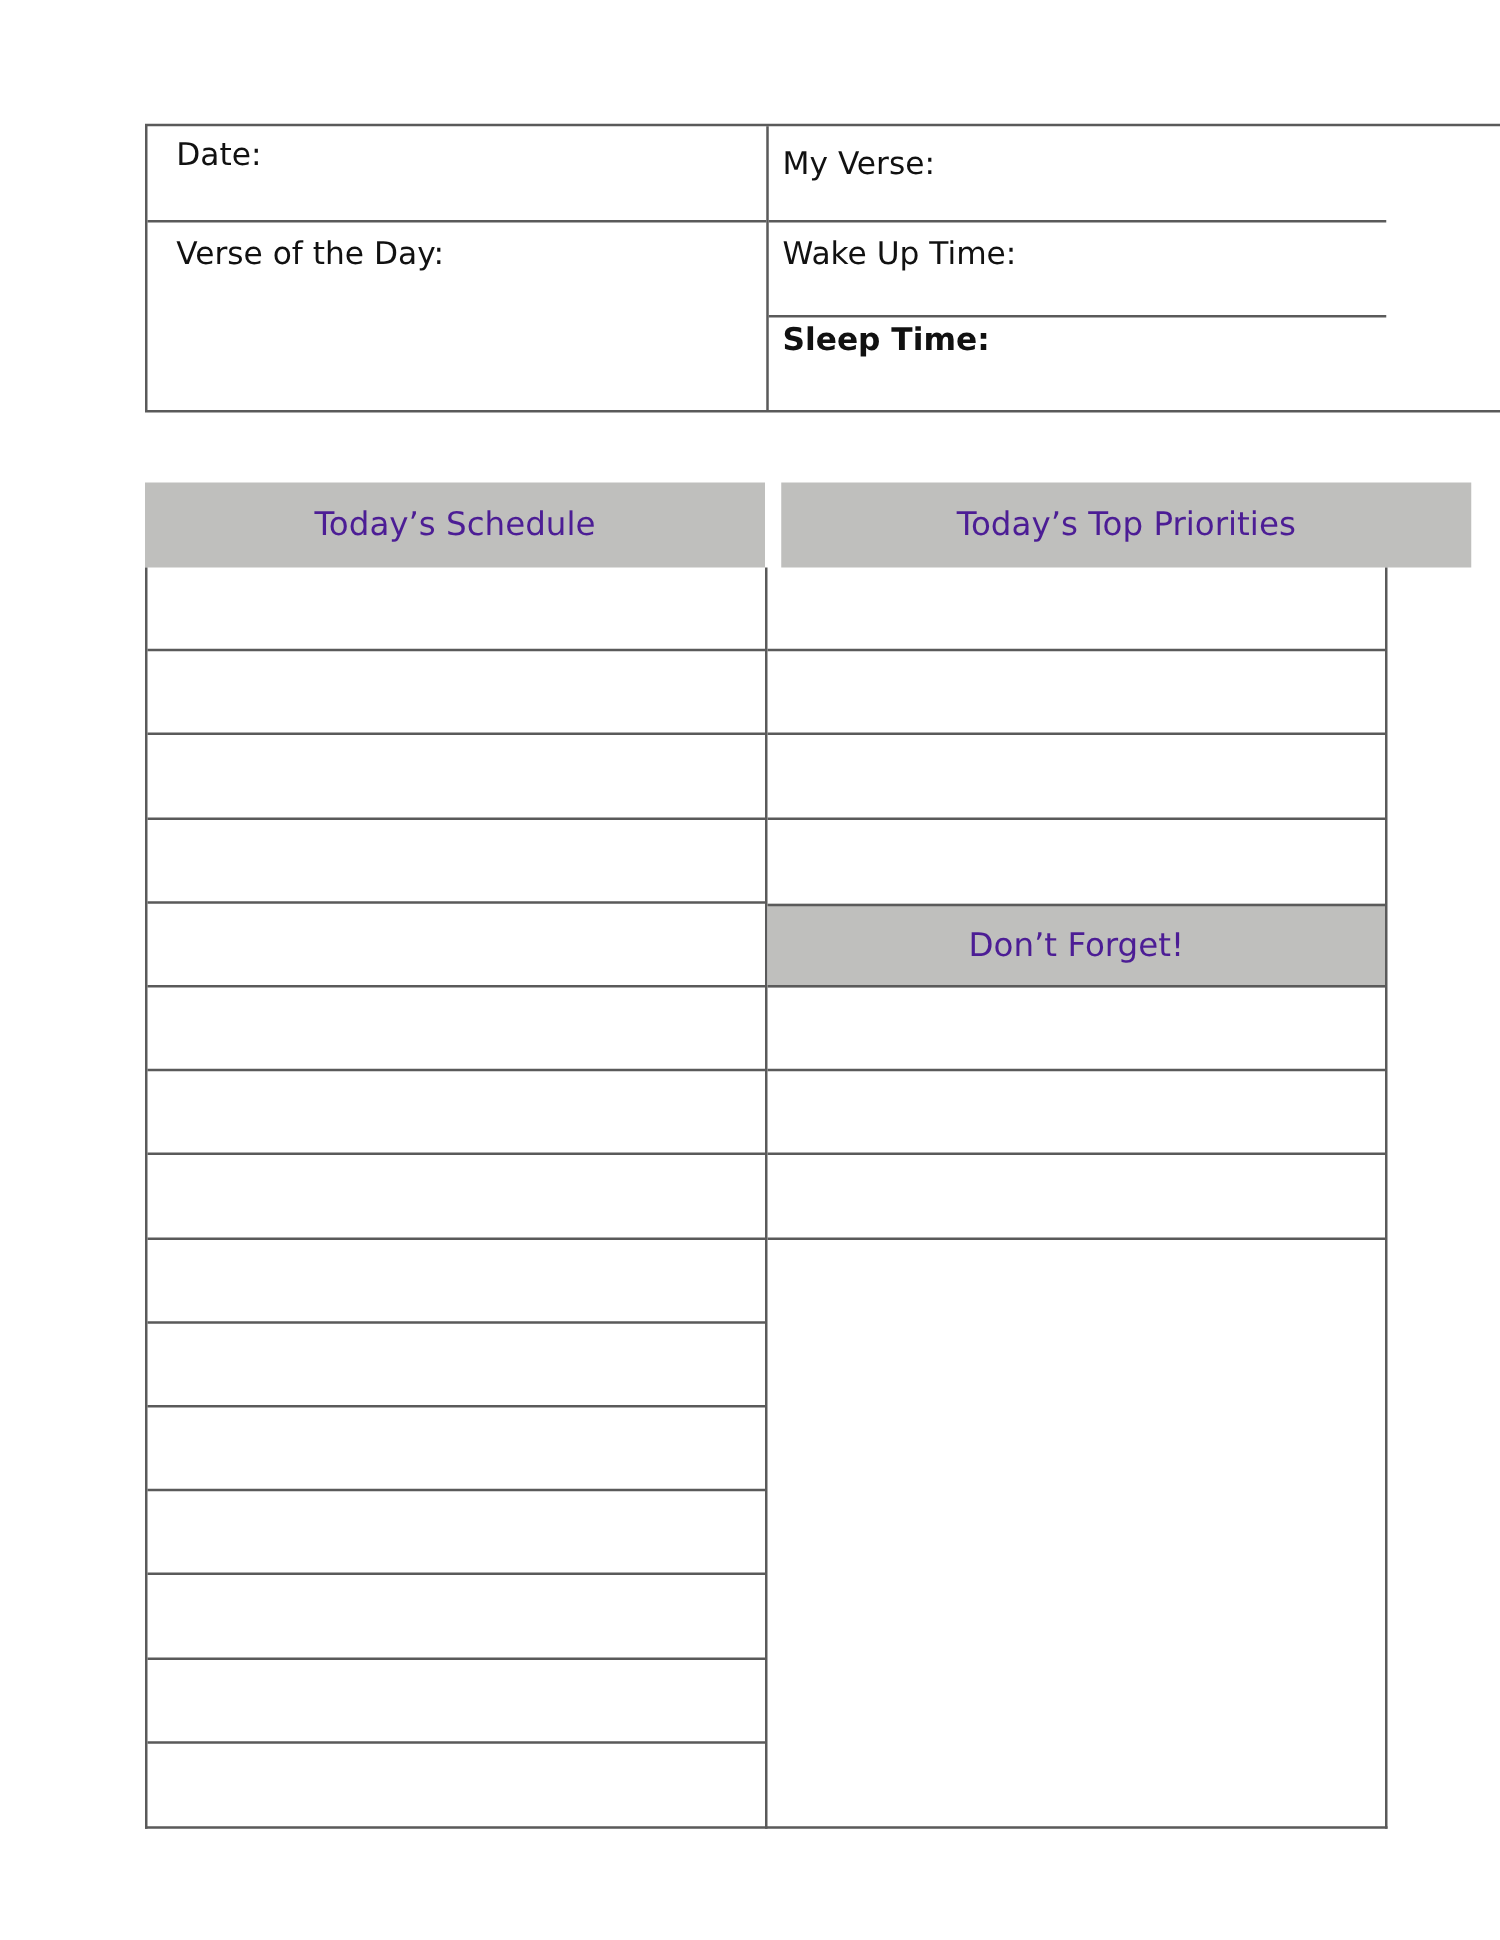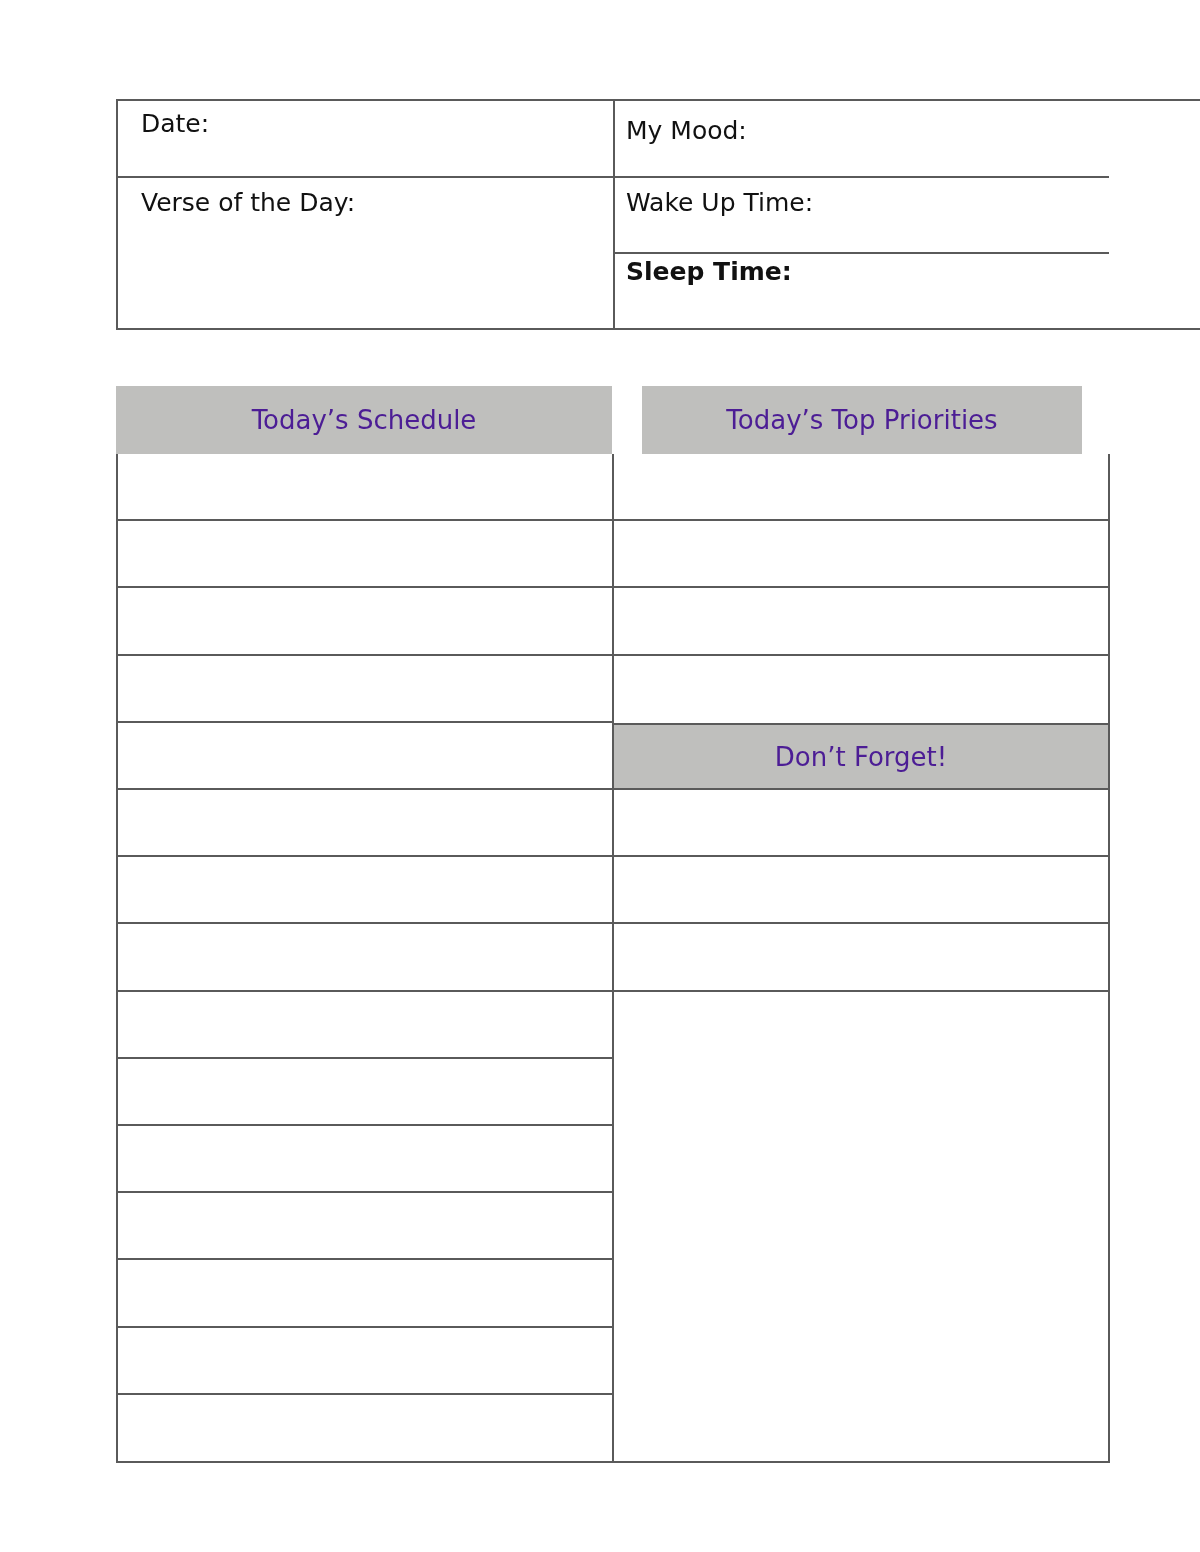--- a/index.html
+++ b/index.html
@@ -20,30 +20,30 @@
 <div id="info" class="box">
 
   <div class="cell" style="left:495px; top:0; width:2px; height:227px; background:#5a5a5a;"></div>
 
   <div class="cell" style="left:0; top:75px; width:495px; height:2px; background:#5a5a5a;"></div>
 
   <div class="cell" style="left:497px; top:75px; width:494px; height:2px; background:#5a5a5a;"></div>
   <div class="cell" style="left:497px; top:151px; width:494px; height:2px; background:#5a5a5a;"></div>
 
   <div class="label" style="left:23px; top:8px;">Date:</div>
-  <div class="label" style="left:508px; top:15px;">My Mood:</div>
+  <div class="label" style="left:508px; top:15px;">My Verse:</div>
   <div class="label" style="left:23px; top:87px;">Verse of the Day:</div>
   <div class="label" style="left:508px; top:87px;">Wake Up Time:</div>
   <div class="label" style="left:508px; top:156px;font-weight:bold;">Sleep Time:</div>
 </div>
 
 <div id="planner" class="box">
 
   <div class="hdr" style="left:0; top:0; width:496px; height:68px;">Today’s Schedule</div>
-  <div class="hdr" style="left:526px; top:0; width:440px; height:68px;">Today’s Top Priorities</div>
+  <div class="hdr" style="left:509px; top:0; width:552px; height:68px;">Today’s Top Priorities</div>
 
   <div style="position:absolute; left:0; top:68px; width:2px; height:1009px; background:#5a5a5a;"></div>
   <div style="position:absolute; left:496px; top:68px; width:2px; height:1009px; background:#5a5a5a;"></div>
   <div style="position:absolute; left:992px; top:68px; width:2px; height:1009px; background:#5a5a5a;"></div>
   <div style="position:absolute; left:0; top:1075px; width:994px; height:2px; background:#5a5a5a;"></div>
 
   <div id="schedule-rows">
       <div class="row" style="left: 2px; width: 494px; top: 68px; height: 67.2px;"></div>
       <div class="row" style="left: 2px; width: 494px; top: 135.2px; height: 67.2px;"></div>
       <div class="row" style="left: 2px; width: 494px; top: 202.4px; height: 67.2px;"></div>

